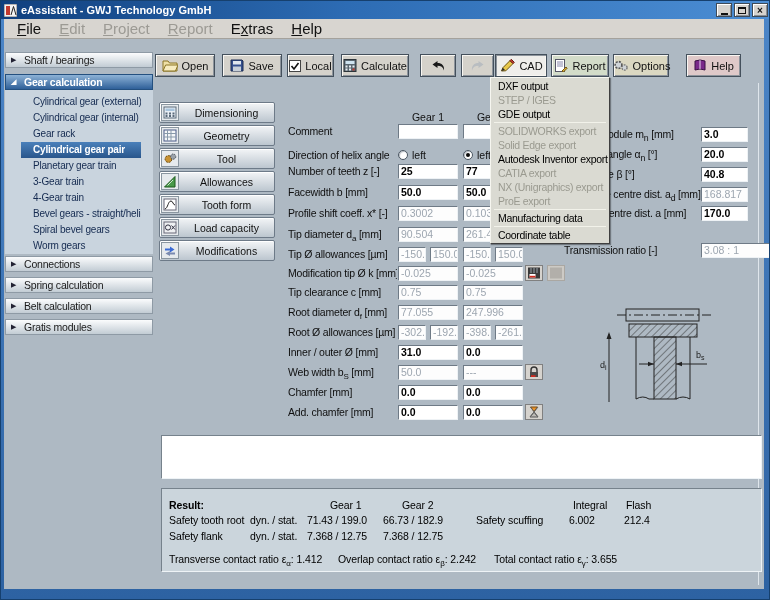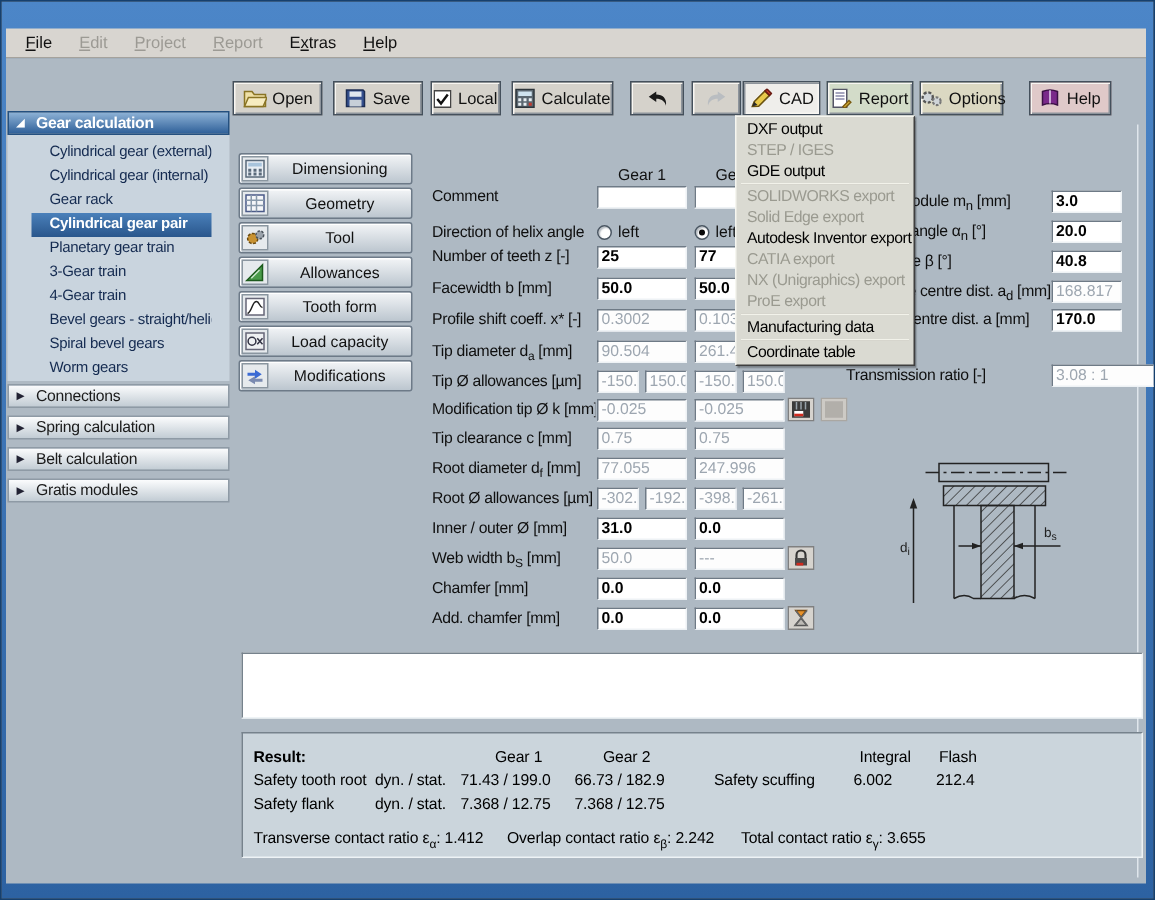--- a/index.html
+++ b/index.html
@@ -7,21 +7,21 @@
 body{font-family:"Liberation Sans",sans-serif;background:#666}
 #app{position:relative;width:770px;height:600px;background:linear-gradient(180deg,#4c86c8,#2d62a2);overflow:hidden;border:1px solid #16406e}
 #titlebar{position:absolute;left:0;top:0;width:770px;height:18px;background:linear-gradient(90deg,#10407e,#2d6cb4 45%,#4c8ed4);display:flex;align-items:center;padding:0 3px}
 #title-text{color:#fff;font-size:11px;font-weight:bold;margin-left:4px;flex:1;white-space:nowrap}
 .wbtns{display:flex}
 .wbtn{width:16px;height:14px;background:#d6d3ce;border:1px solid #3e4a56;box-shadow:inset 1px 1px 0 #fff,inset -1px -1px 0 #898f96;display:flex;align-items:center;justify-content:center;font-size:10px;font-weight:bold;color:#111;margin-left:2px}
 .min-glyph{width:7px;height:2px;background:#111;margin-top:7px}
 .max-glyph{width:8px;height:7px;border:1px solid #111;border-top-width:2px}
 #menustrip{position:absolute;left:3px;top:18px;width:760px;height:20px;background:#d8d5d0;border-bottom:1px solid #a5a29c}
 #menubar{display:flex;height:19px;align-items:center;padding-left:4px}
-.mb-item{font-size:11px;padding:0 9px;color:#111;white-space:nowrap}
+.mb-item{font-size:15px;padding:0 9px;color:#111;white-space:nowrap}
 .mb-item.disabled{color:#9c9a94}
 #workarea{position:absolute;left:3px;top:38px;width:760px;height:550px;background:#aeb9c3}
 
 .tbtn{position:absolute;top:53px;height:23px;background:#d5d2cb;border:1px solid #44505c;box-shadow:inset 1px 1px 0 #f8f6f2,inset -1px -1px 0 #8d949c;display:flex;align-items:center;justify-content:center;gap:4px;font-size:11px;color:#111;z-index:5;white-space:nowrap}
 .tbtn.pressed{background:#efeeeb;box-shadow:inset 1px 1px 0 #8d949c,inset -1px -1px 0 #f8f6f2}
 .tbtn .ticon{display:flex;align-items:center}
 
 .subpanel{position:absolute;left:4px;top:89px;width:148px;height:166px;background:#c9d4de}
 .group{position:absolute;left:4px;width:148px;height:16px;display:flex;align-items:center;gap:5px;padding-left:5px;font-size:10.5px;letter-spacing:-0.2px;color:#1a1a1a;background:linear-gradient(180deg,#fbfcfd,#c2ccd4);border:1px solid #8e9aa5;white-space:nowrap;overflow:hidden}
 .group.active{background:linear-gradient(180deg,#8db2d6,#2f6099);border-color:#24507f;color:#fff;font-weight:bold}
@@ -54,20 +54,41 @@
 #result-panel{position:absolute;left:160px;top:487px;width:601px;height:84px;background:#cbd5dc;border:1px solid;border-color:#76828c #eef3f6 #eef3f6 #76828c;z-index:1}
 .rtext{position:absolute;font-size:10.5px;letter-spacing:-0.1px;color:#000;white-space:nowrap}
 .rtext.bold{font-weight:bold}
 .vline{position:absolute;background:#dfe6ec;z-index:0}
 #drawing{position:absolute;left:598px;top:303px;z-index:1}
 </style>
 </head>
 <body>
 
 <div id="app">
+  <div id="titlebar">
+    <span style="display:flex">
+        <svg width="13" height="13">
+          <rect width="13" height="13" fill="#f4f4f4" stroke="#777"></rect>
+          <rect x="2" y="2" width="4" height="9" fill="#c43a2e"></rect>
+          <path d="M7 11 L9.5 2.5 L12 11" fill="none" stroke="#222"></path>
+        </svg>
+      </span>
+    <span id="title-text">eAssistant - GWJ Technology GmbH</span>
+    <span class="wbtns">
+      <span class="wbtn">
+          <i class="min-glyph"></i>
+        </span>
+      <span class="wbtn">
+          <i class="max-glyph"></i>
+        </span>
+      <span class="wbtn">
+          <span>×</span>
+        </span>
+    </span>
+  </div>
   <div id="menustrip">
     <div id="menubar">
         <div class="mb-item"><u>F</u>ile</div>
         <div class="mb-item disabled"><u>E</u>dit</div>
         <div class="mb-item disabled"><u>P</u>roject</div>
         <div class="mb-item disabled"><u>R</u>eport</div>
         <div class="mb-item">E<u>x</u>tras</div>
         <div class="mb-item"><u>H</u>elp</div>
       </div>
   </div>
@@ -220,20 +241,24 @@
     <div class="tbtn" style="left: 685px; width: 55px; background: rgb(223, 201, 201);">
       <div class="ticon">
         <svg width="14" height="13">
           <path d="M2 2 Q7 0 12 2 V11 Q7 9 2 11 Z" fill="#7a2a8a" stroke="#3a1144"></path>
           <line x1="7" y1="1.2" x2="7" y2="10" stroke="#e8d9f0"></line>
         </svg>
       </div>
       <div>Help</div>
     </div>
     <div class="subpanel" style="top: 89px; height: 164px;"></div>
+    <div class="group" style="top: 51px;">
+      <div class="tri">▶</div>
+      <div>Shaft / bearings</div>
+    </div>
     <div class="group active" style="top: 73px;">
       <div class="tri">◢</div>
       <div>Gear calculation</div>
     </div>
     <div class="sitem" style="top: 93px;">Cylindrical gear (external)</div>
     <div class="sitem" style="top: 109px;">Cylindrical gear (internal)</div>
     <div class="sitem" style="top: 125px;">Gear rack</div>
     <div class="sitem selected" style="top: 141px;">Cylindrical gear pair</div>
     <div class="sitem" style="top: 157px;">Planetary gear train</div>
     <div class="sitem" style="top: 173px;">3-Gear train</div>

